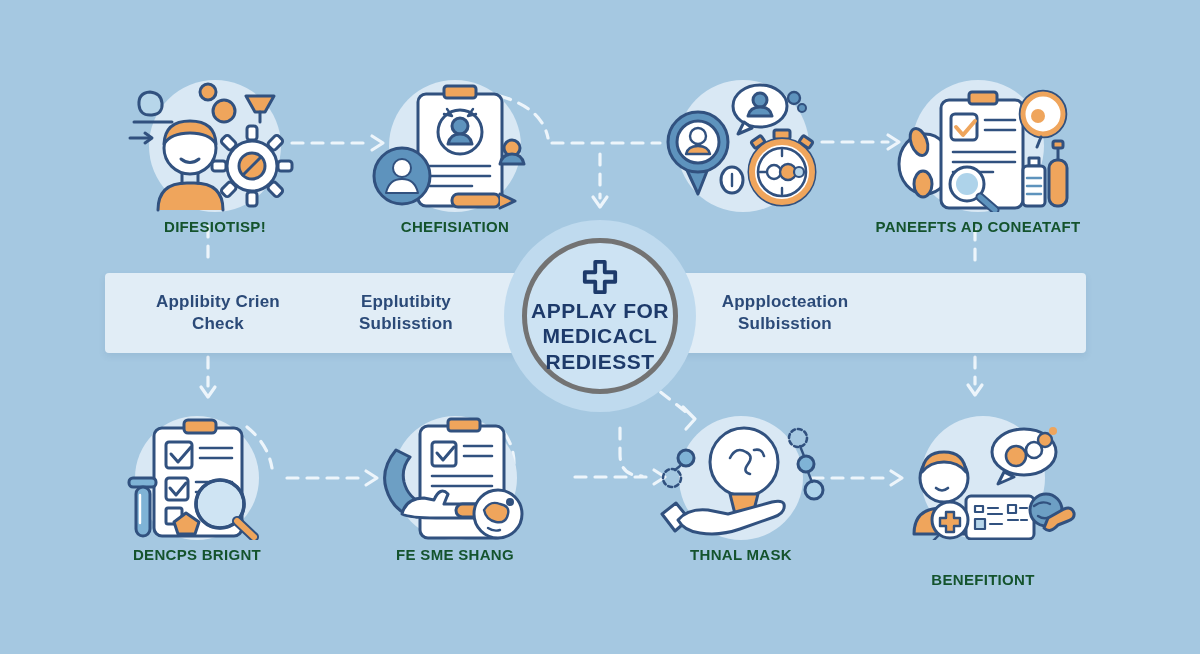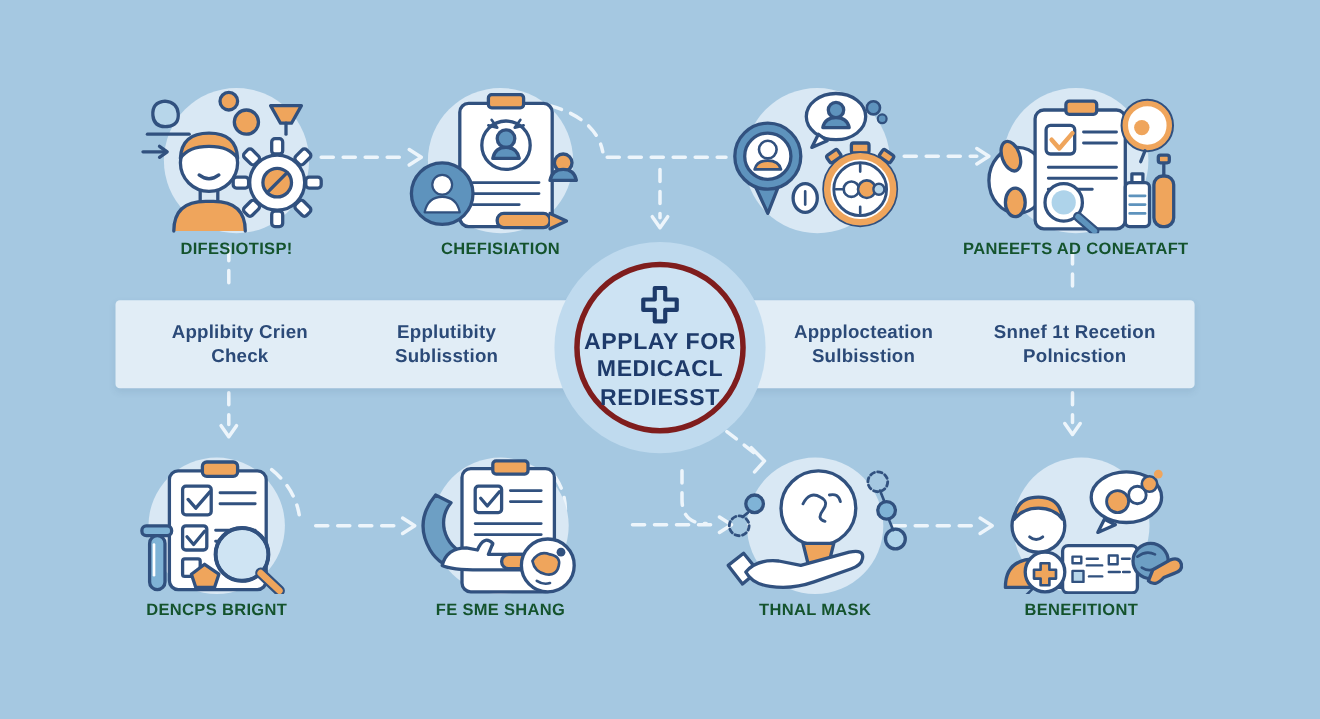--- a/index.html
+++ b/index.html
@@ -21,21 +21,21 @@
     white-space:pre-line;letter-spacing:.2px;
   }
   .bl-1{left:98px;} .bl-2{left:286px;} .bl-3{left:665px;} .bl-4{left:857px;}
   
   .halo{
     position:absolute;left:504px;top:220px;width:192px;height:192px;
     border-radius:50%;background:#bfdaee;z-index:4;
   }
   .badge{
     position:absolute;left:522px;top:238px;width:156px;height:156px;
-    border-radius:50%;background:#cde3f3;border:5px solid #7f1d1d;z-index:5;
+    border-radius:50%;background:#cde3f3;border:5px solid #737373;z-index:5;
     box-sizing:border-box;display:flex;flex-direction:column;
     align-items:center;justify-content:center;
   }
   .badge-title{
     margin-top:2px;text-align:center;white-space:pre-line;
     font-size:21px;font-weight:700;line-height:1.22;color:#1d3a6a;letter-spacing:.5px;
   }
   
   .step{position:absolute;width:250px;display:flex;flex-direction:column;align-items:center;z-index:3;}
   .icon-area{position:relative;width:190px;height:132px;}
@@ -43,21 +43,21 @@
   .icon-bg{position:absolute;left:29px;top:0;width:132px;height:132px;border-radius:50%;background:#d9e8f4;}
   .icon-area.small .icon-bg{left:33px;width:124px;height:124px;}
   .icon-area svg{position:absolute;left:0;top:0;}
   .step-label{
     margin-top:6px;width:250px;text-align:center;
     font-size:15px;font-weight:700;color:#14532d;letter-spacing:.3px;
   }
   .s-t1{left:90px;top:80px;}  .s-t2{left:330px;top:80px;}
   .s-t3{left:618px;top:80px;} .s-t4{left:853px;top:80px;}
   .s-b1{left:72px;top:416px;} .s-b2{left:330px;top:416px;}
-  .s-b3{left:616px;top:416px;}.s-b4{left:858px;top:416px;}
+  .s-b3{left:616px;top:416px;}.s-b4{left:858px;top:416px;gap:25px;}
 </style>
 </head>
 <body>
 
 <div class="canvas">
 
   <svg class="connectors" width="1200" height="654" viewBox="0 0 1200 654">
     <g stroke="#edf5fb" stroke-width="3.2" fill="none" stroke-linecap="round" stroke-linejoin="round">
       <g stroke-dasharray="11 9">
         <path d="M292,143 H372"></path>
@@ -92,22 +92,20 @@
     </g>
   </svg>
 
   <div class="band"></div>
   <div class="band-label bl-1">Applibity Crien
 Check</div>
   <div class="band-label bl-2">Epplutibity
 Sublisstion</div>
   <div class="band-label bl-3">Appplocteation
 Sulbisstion</div>
-  <div class="band-label bl-4">Snnef 1t Recetion
-Polnicstion</div>
 
   <div class="halo"></div>
   <div class="badge">
     <svg width="38" height="38" viewBox="0 0 40 40">
       <path d="M15,4 h10 v11 h11 v10 h-11 v11 h-10 v-11 h-11 v-10 h11 Z" fill="none" stroke="#1d3a6a" stroke-width="4" stroke-linejoin="round"></path>
     </svg>
     <div class="badge-title">APPLAY FOR
 MEDICACL
 REDIESST</div>
   </div>

